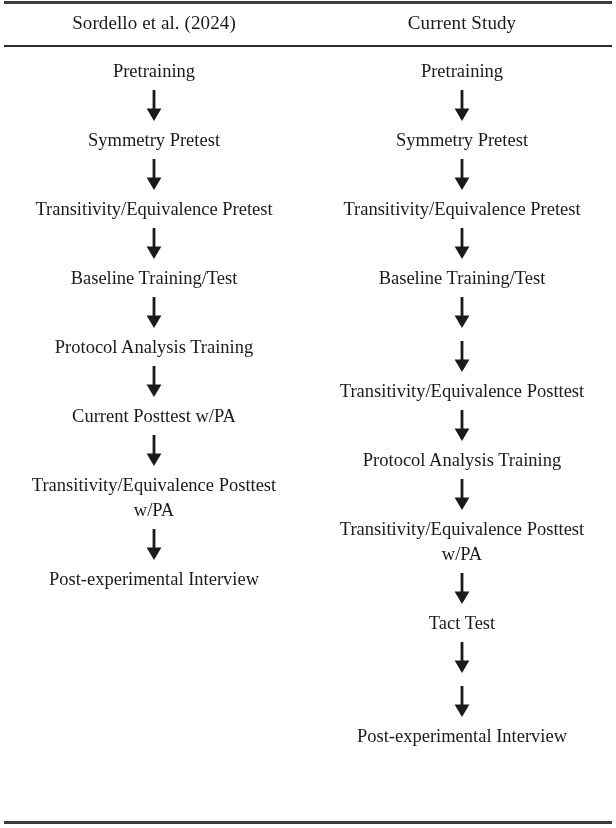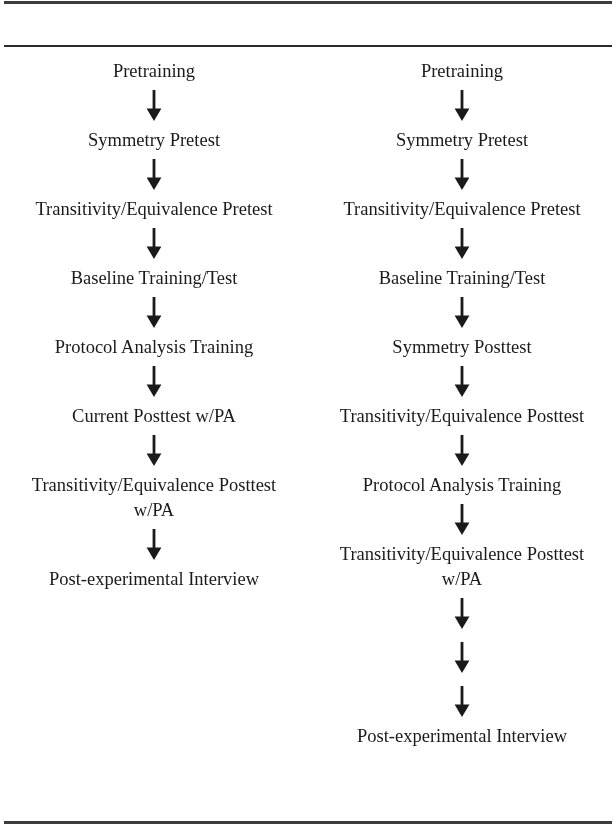--- a/index.html
+++ b/index.html
@@ -88,20 +88,24 @@
     display: block;
   }
 </style>
 </head>
 <body>
 
 <div class="figure">
 
   <div class="rule rule-top"></div>
 
+  <div class="header-row">
+    <div class="header-cell">Sordello et al. (2024)</div>
+    <div class="header-cell">Current Study</div>
+  </div>
 
   <div class="rule rule-header"></div>
 
   <div class="columns">
     <div class="column" id="col-0">
         <div class="step">Pretraining</div>
         <div class="arrow">
           <svg width="18" height="32" viewBox="0 0 18 32" aria-hidden="true">
             <rect x="7.6" y="0" width="2.8" height="21" fill="#1a1a1a"></rect>
             <polygon points="9,31 1.6,18.5 16.4,18.5" fill="#1a1a1a"></polygon>
@@ -174,21 +178,20 @@
             <polygon points="9,31 1.6,18.5 16.4,18.5" fill="#1a1a1a"></polygon>
           </svg>
         </div>
         <div class="step">Baseline Training/Test</div>
         <div class="arrow">
           <svg width="18" height="32" viewBox="0 0 18 32" aria-hidden="true">
             <rect x="7.6" y="0" width="2.8" height="21" fill="#1a1a1a"></rect>
             <polygon points="9,31 1.6,18.5 16.4,18.5" fill="#1a1a1a"></polygon>
           </svg>
         </div>
-        <div class="step">Symmetry Posttest</div>
         <div class="arrow">
           <svg width="18" height="32" viewBox="0 0 18 32" aria-hidden="true">
             <rect x="7.6" y="0" width="2.8" height="21" fill="#1a1a1a"></rect>
             <polygon points="9,31 1.6,18.5 16.4,18.5" fill="#1a1a1a"></polygon>
           </svg>
         </div>
         <div class="step">Transitivity/Equivalence Posttest</div>
         <div class="arrow">
           <svg width="18" height="32" viewBox="0 0 18 32" aria-hidden="true">
             <rect x="7.6" y="0" width="2.8" height="21" fill="#1a1a1a"></rect>
@@ -203,20 +206,21 @@
           </svg>
         </div>
         <div class="step">Transitivity/Equivalence Posttest
 w/PA</div>
         <div class="arrow">
           <svg width="18" height="32" viewBox="0 0 18 32" aria-hidden="true">
             <rect x="7.6" y="0" width="2.8" height="21" fill="#1a1a1a"></rect>
             <polygon points="9,31 1.6,18.5 16.4,18.5" fill="#1a1a1a"></polygon>
           </svg>
         </div>
+        <div class="step">Tact Test</div>
         <div class="arrow">
           <svg width="18" height="32" viewBox="0 0 18 32" aria-hidden="true">
             <rect x="7.6" y="0" width="2.8" height="21" fill="#1a1a1a"></rect>
             <polygon points="9,31 1.6,18.5 16.4,18.5" fill="#1a1a1a"></polygon>
           </svg>
         </div>
         <div class="arrow">
           <svg width="18" height="32" viewBox="0 0 18 32" aria-hidden="true">
             <rect x="7.6" y="0" width="2.8" height="21" fill="#1a1a1a"></rect>
             <polygon points="9,31 1.6,18.5 16.4,18.5" fill="#1a1a1a"></polygon>

